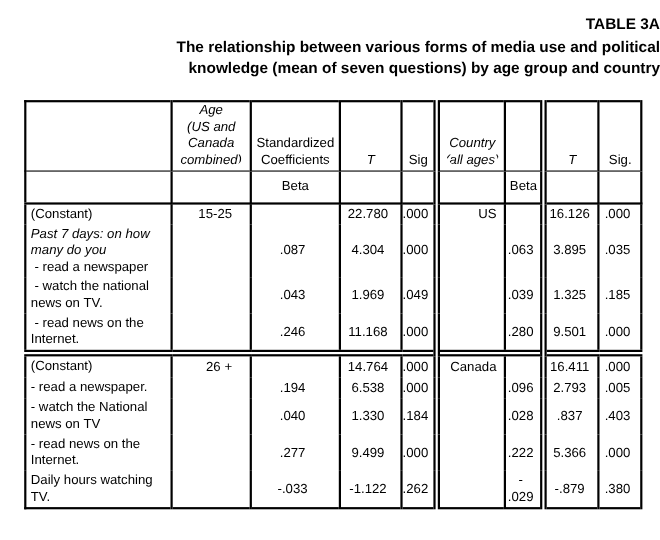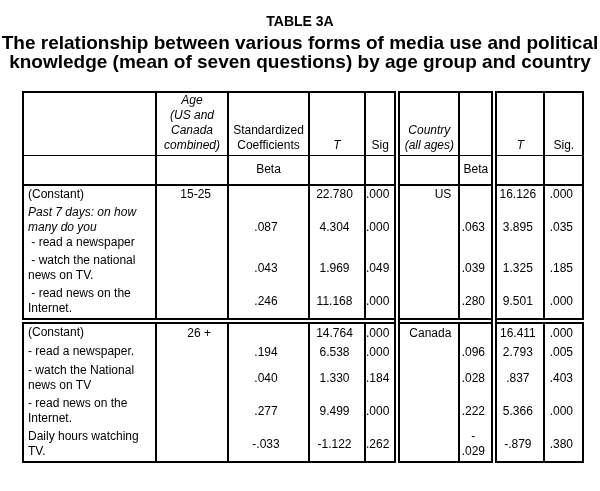--- a/index.html
+++ b/index.html
@@ -8,31 +8,31 @@
     background: #ffffff;
     color: #000;
     font-family: "Liberation Sans", "DejaVu Sans", sans-serif;
     position: relative;
     overflow: hidden;
   }
   .header-area {
     position: absolute;
     top: 13px; left: 0;
     width: 600px;
-    text-align: center;
+    text-align: right;
   }
   .title {
     font-weight: bold;
     font-size: 14px;
     line-height: 17px;
     margin-bottom: 3px;
   }
   .subtitle {
     font-weight: bold;
-    font-size: 19px;
+    font-size: 14px;
     line-height: 19px;
     white-space: pre-line;
   }
   table.t {
     position: absolute;
     top: 91px; left: 22px;
     border-collapse: collapse;
     table-layout: fixed;
     border: 2px solid #000;
   }
@@ -50,20 +50,21 @@
   .num { text-align: center; padding-right: 5px; white-space: pre-line; }
   .age { text-align: right; padding-right: 16px; }
   .ctry { text-align: right; padding-right: 7px; white-space: pre-line; }
   .dbl { border-left: 6px double #000; }
   tr.h1 td {
     vertical-align: bottom;
     text-align: center;
     border-bottom: 1px solid #000;
     padding-bottom: 2px;
     white-space: pre-line;
+    border-radius: 27px;
   }
   tr.h2 td {
     vertical-align: middle;
     text-align: center;
     border-bottom: 2px solid #000;
   }
   tr.sep td { border-top: 6px double #000; }
   tr.r63 { height: 63px; }
   tr.r29 { height: 29px; }
   tr.r19 { height: 19px; }

